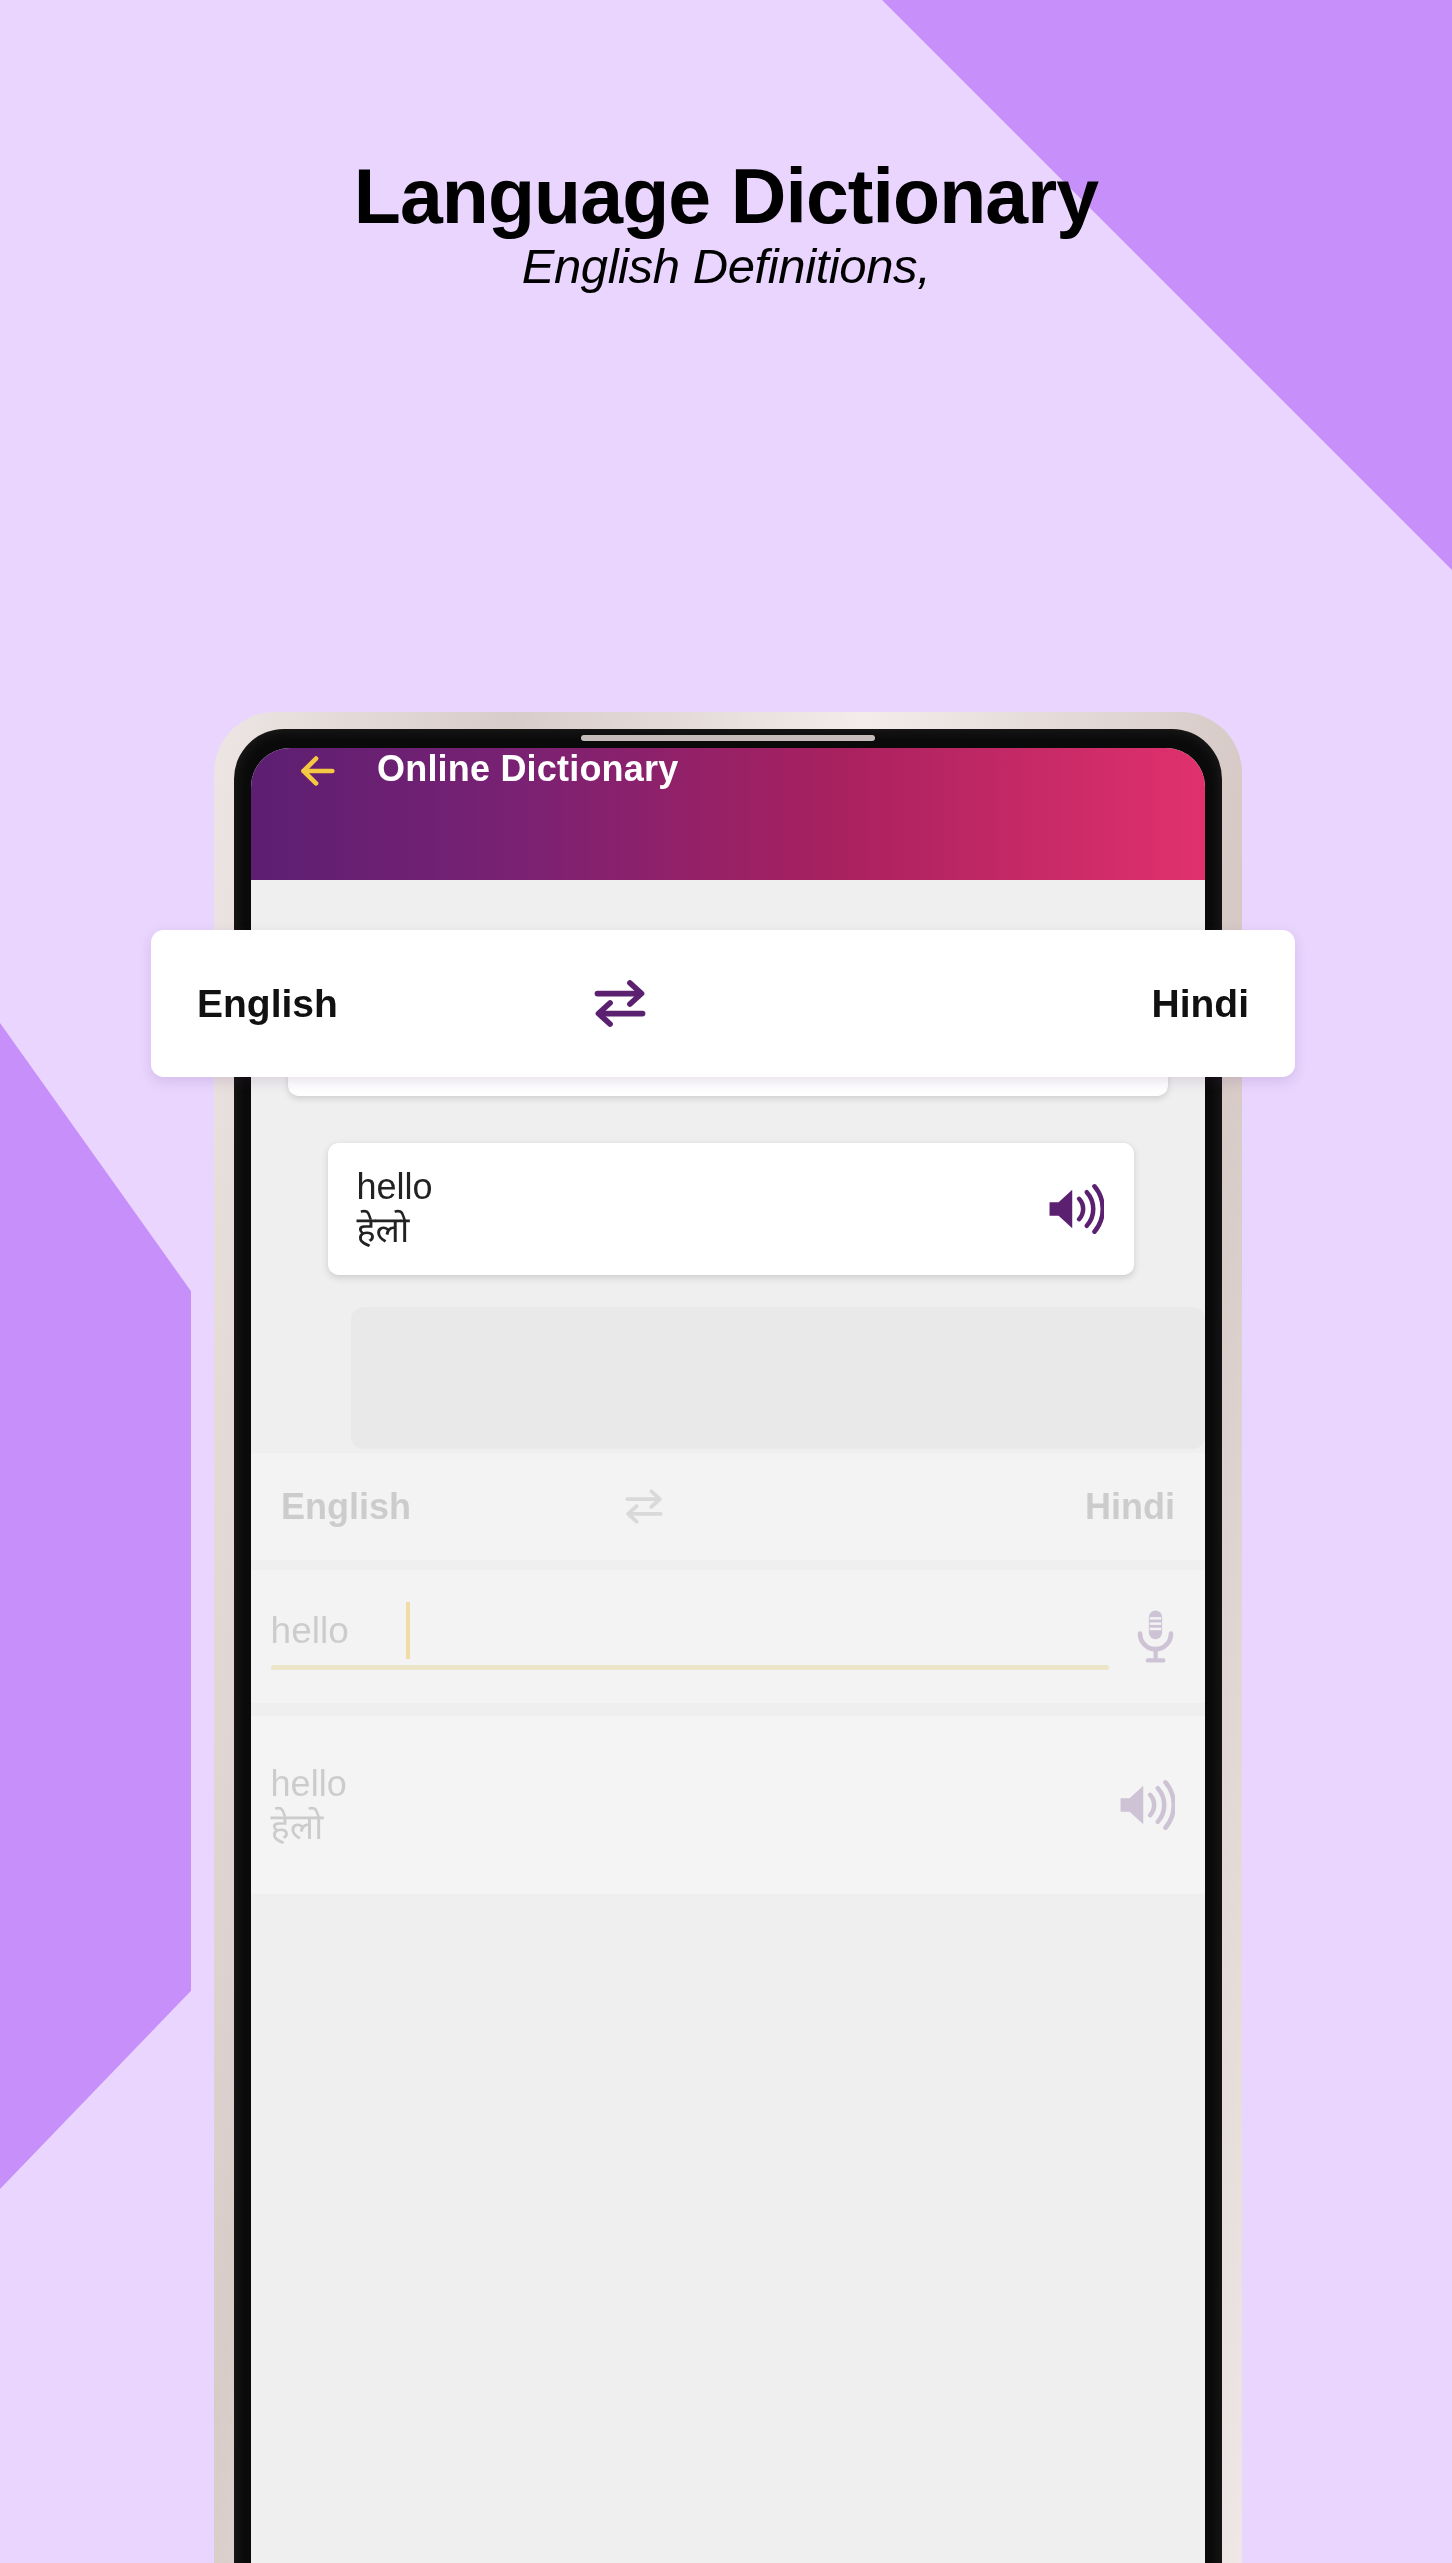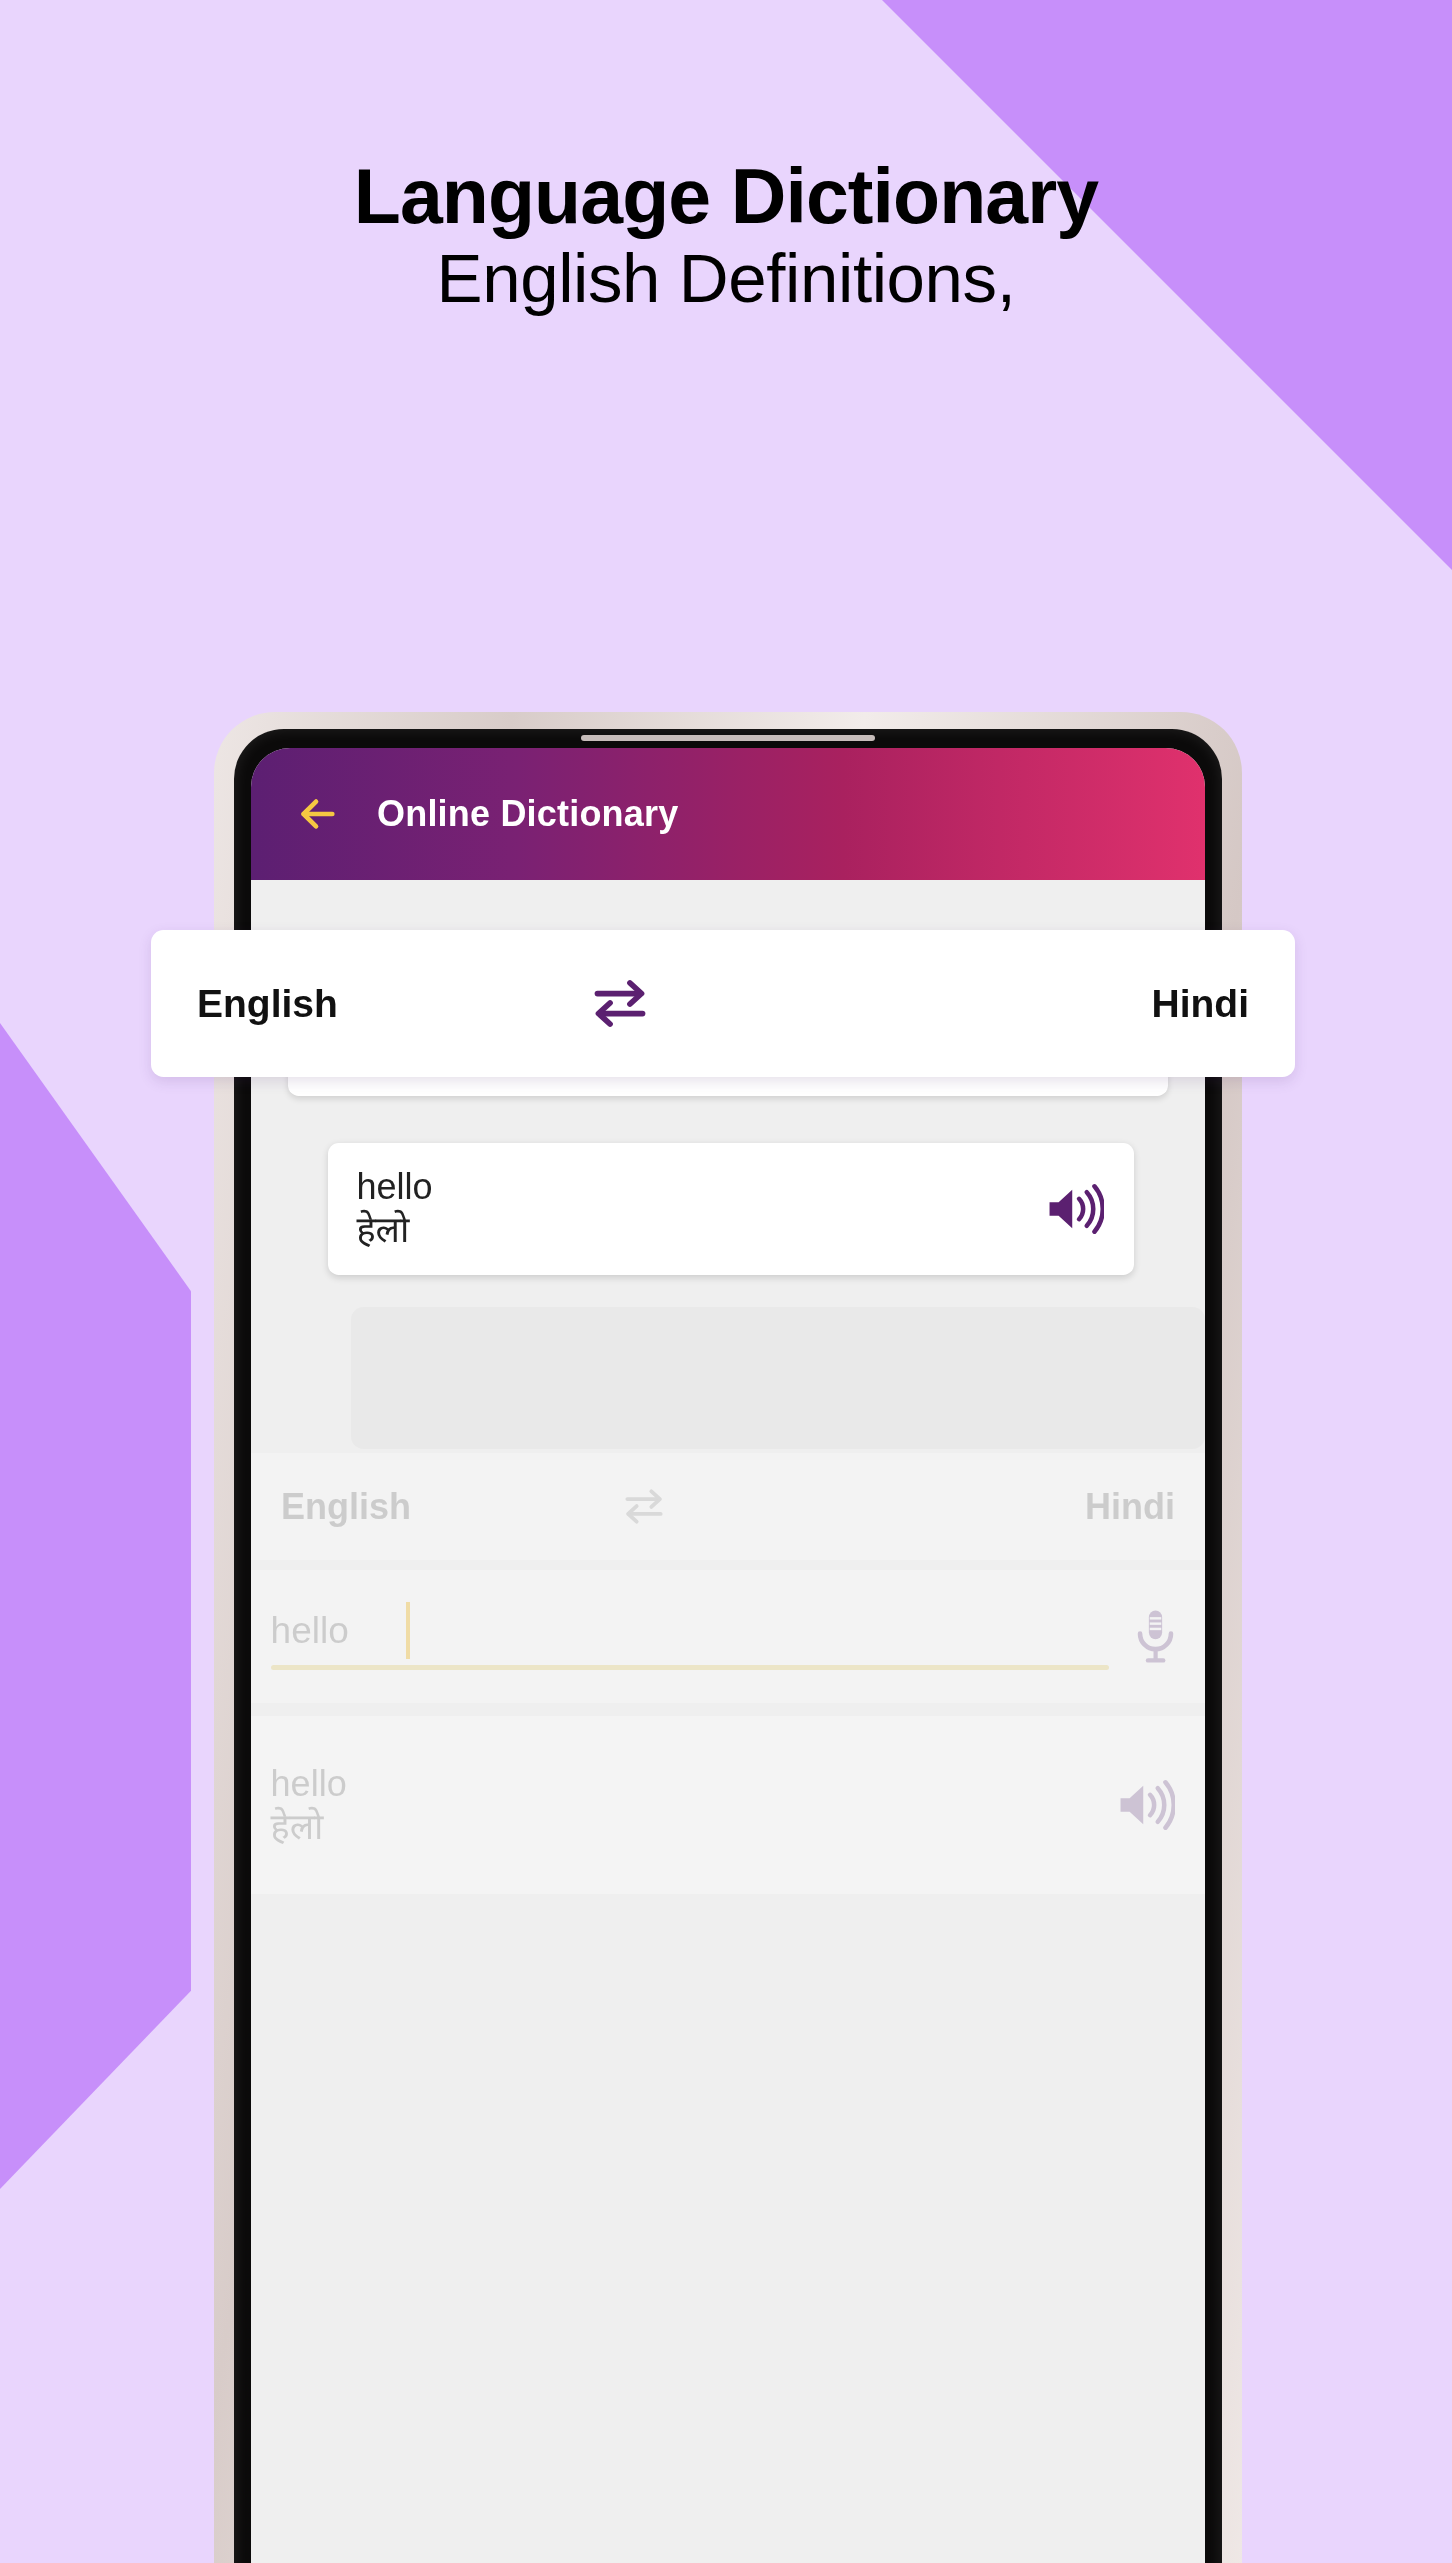--- a/index.html
+++ b/index.html
@@ -35,24 +35,25 @@
     text-align:center;
     color:#000;
   }
   #headline .line-main {
     font-size:77px;
     font-weight:bold;
     letter-spacing:-0.9px;
     line-height:1.05;
   }
   #headline .line-sub {
-    font-size:69px;
+    font-size:49px;
     font-weight:400;
     line-height:1.22;
     letter-spacing:-0.4px;
+    font-style:italic;
   }
 
   
   #phone {
     position:absolute; z-index:3;
     left:214px; top:712px;
     width:1028px; height:1869px;
   }
   
   #phone-bezel-outer {
@@ -82,21 +83,21 @@
     left:37px; right:37px; top:36px; bottom:0;
     background:#EFEFEF;
     border-radius:39px 39px 0 0;
     overflow:hidden;
   }
 
   
   #app-bar {
     height:132px;
     background:linear-gradient(90deg,#5C1F72 0%,#7A2173 28%,#A9215F 62%,#E0316D 100%);
-    display:flex; align-items:center;
+    display:flex; align-items:flex-start;
     padding-left:43px;
     gap:37px;
   }
   #back-icon { width:46px; height:46px; flex:none; }
   #app-bar-title {
     color:#FFFFFF;
     font-size:36px;
     font-weight:600;
     letter-spacing:0.2px;
   }

